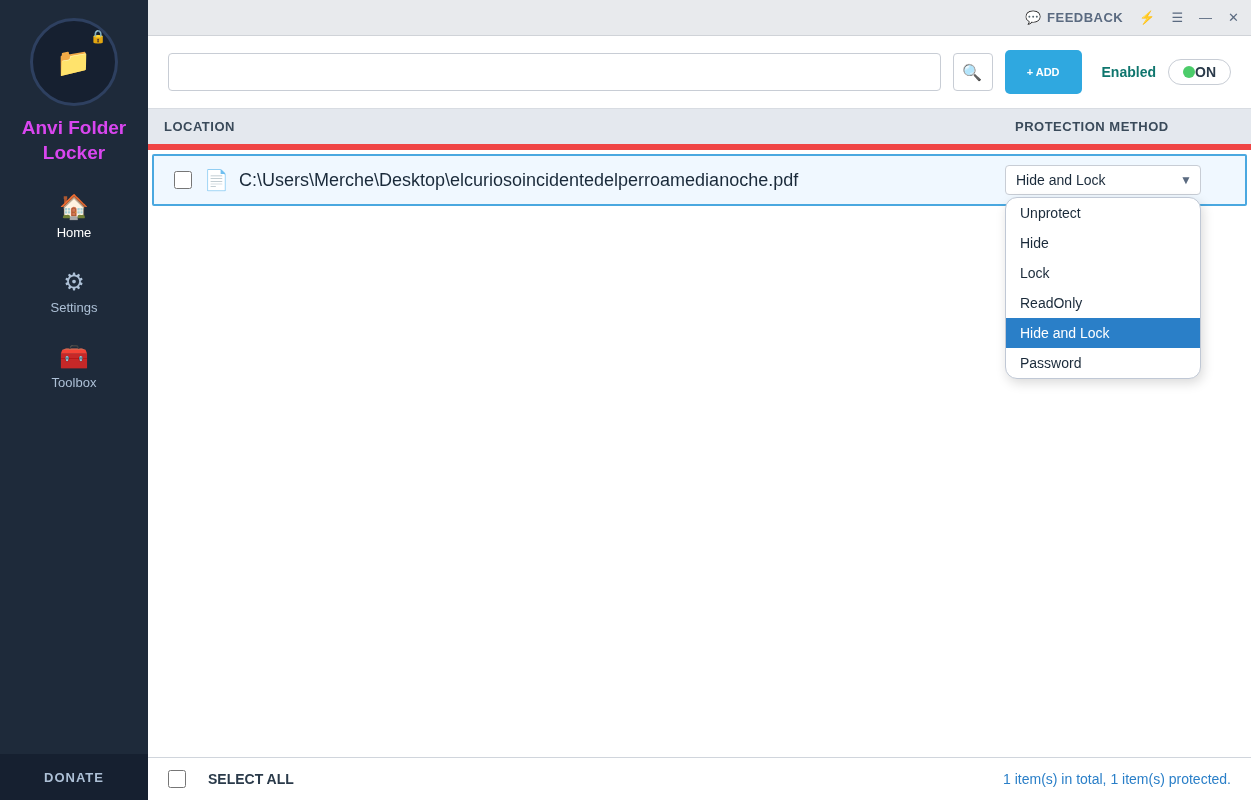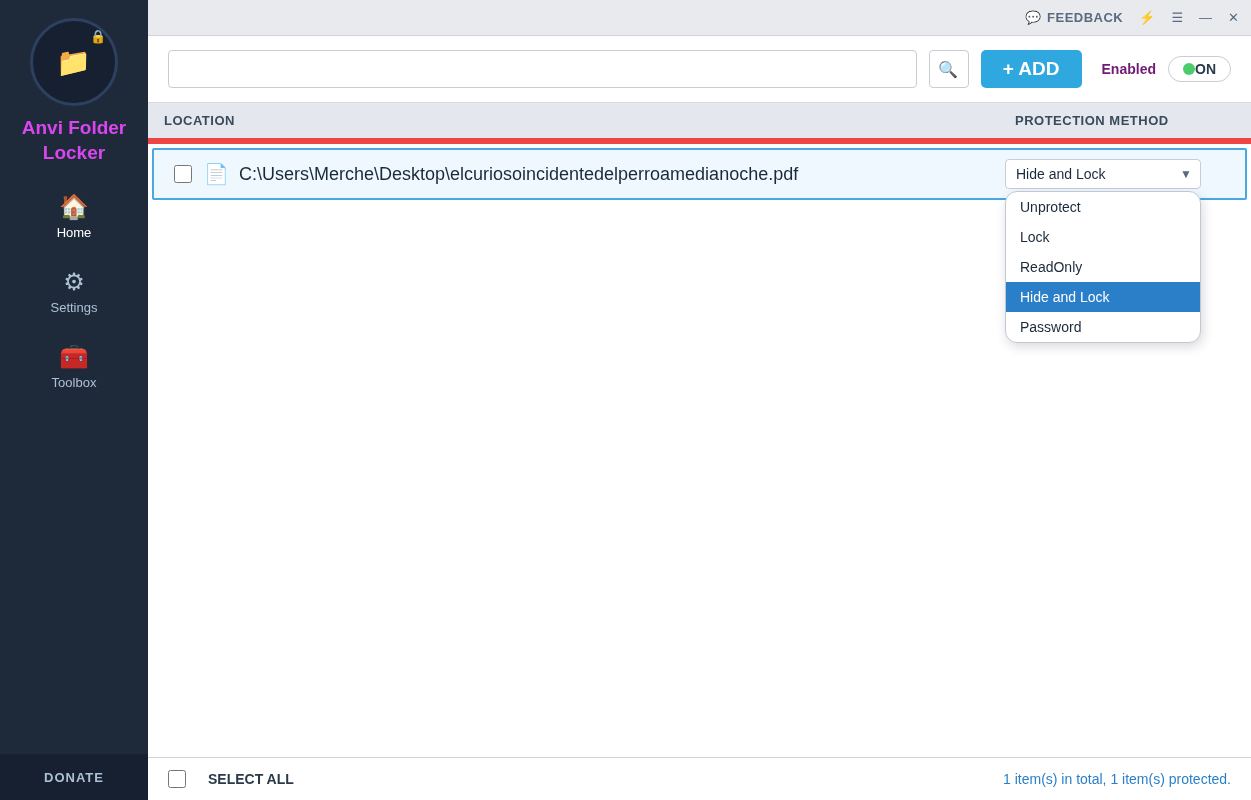--- a/index.html
+++ b/index.html
@@ -176,38 +176,38 @@
       border-radius: 4px;
       cursor: pointer;
       display: flex;
       align-items: center;
       justify-content: center;
       font-size: 16px;
       color: #5a6a80;
     }
 
     .add-btn {
-      height: 38px;
+      height: 44px;
       padding: 0 22px;
       background: #2fa8e0;
       border: none;
       border-radius: 5px;
       color: white;
-      font-size: 19px;
+      font-size: 11px;
       font-weight: 600;
       cursor: pointer;
       display: flex;
       align-items: center;
       gap: 6px;
     }
 
     .enabled-label {
       font-size: 14px;
       font-weight: 600;
-      color: #701a75;
+      color: #0f766e;
       margin-left: 8px;
     }
 
     .toggle-on {
       display: flex;
       align-items: center;
       background: white;
       border: 1.5px solid #c8cdd5;
       border-radius: 20px;
       padding: 4px 14px;
@@ -438,20 +438,23 @@
               <span>Hide and Lock</span>
               <span style="position:absolute; right:8px; top:50%; transform:translateY(-50%); font-size:12px; color:#5a6a80;">▼</span>
             </div>
           </div>
 
           <div class="dropdown-overlay">
             <div class="dropdown-item">
               <span>Unprotect</span>
             </div>
             <div class="dropdown-item">
+              <span>Hide</span>
+            </div>
+            <div class="dropdown-item">
               <span>Lock</span>
             </div>
             <div class="dropdown-item">
               <span>ReadOnly</span>
             </div>
             <div class="dropdown-item selected">
               <span>Hide and Lock</span>
             </div>
             <div class="dropdown-item">
               <span>Password</span>

